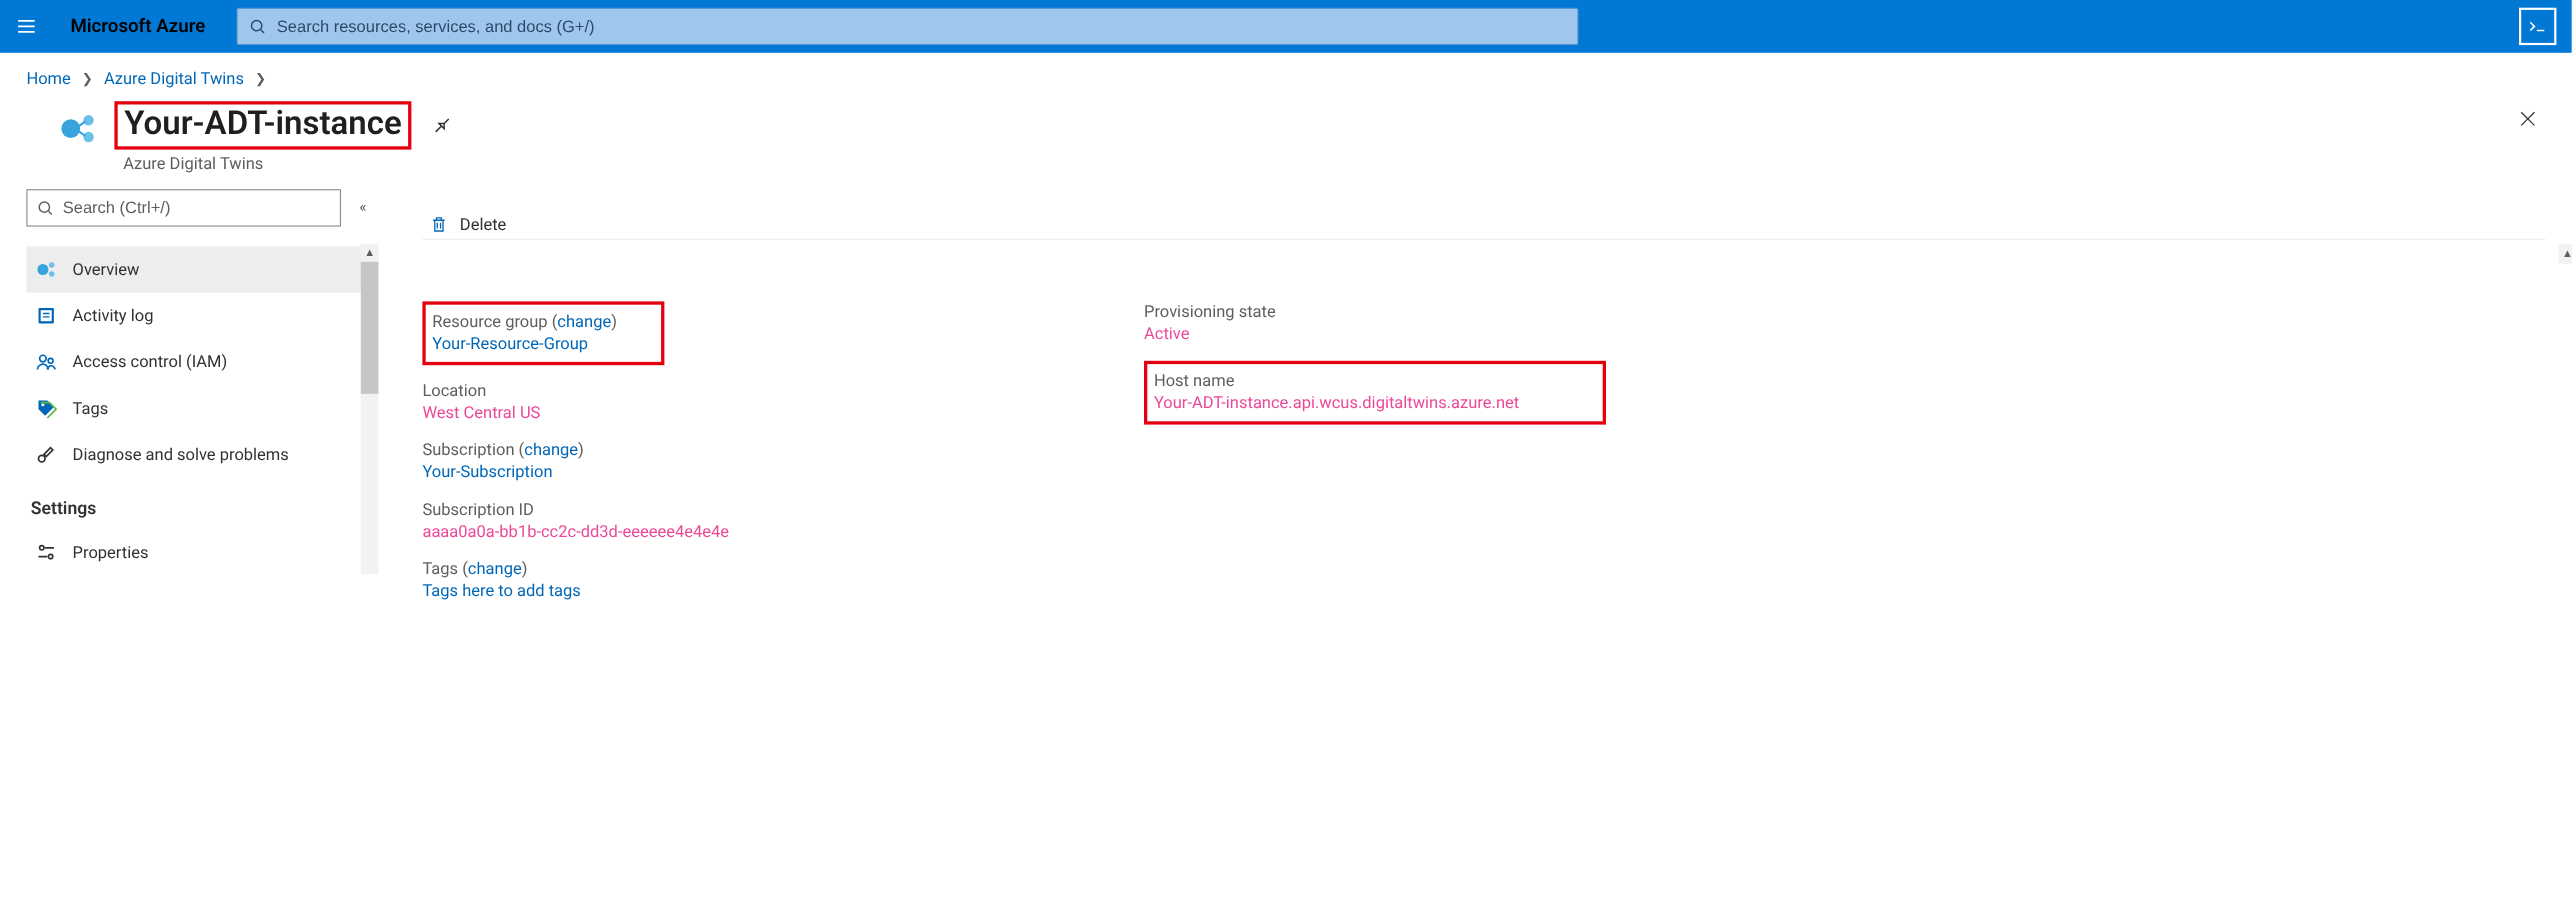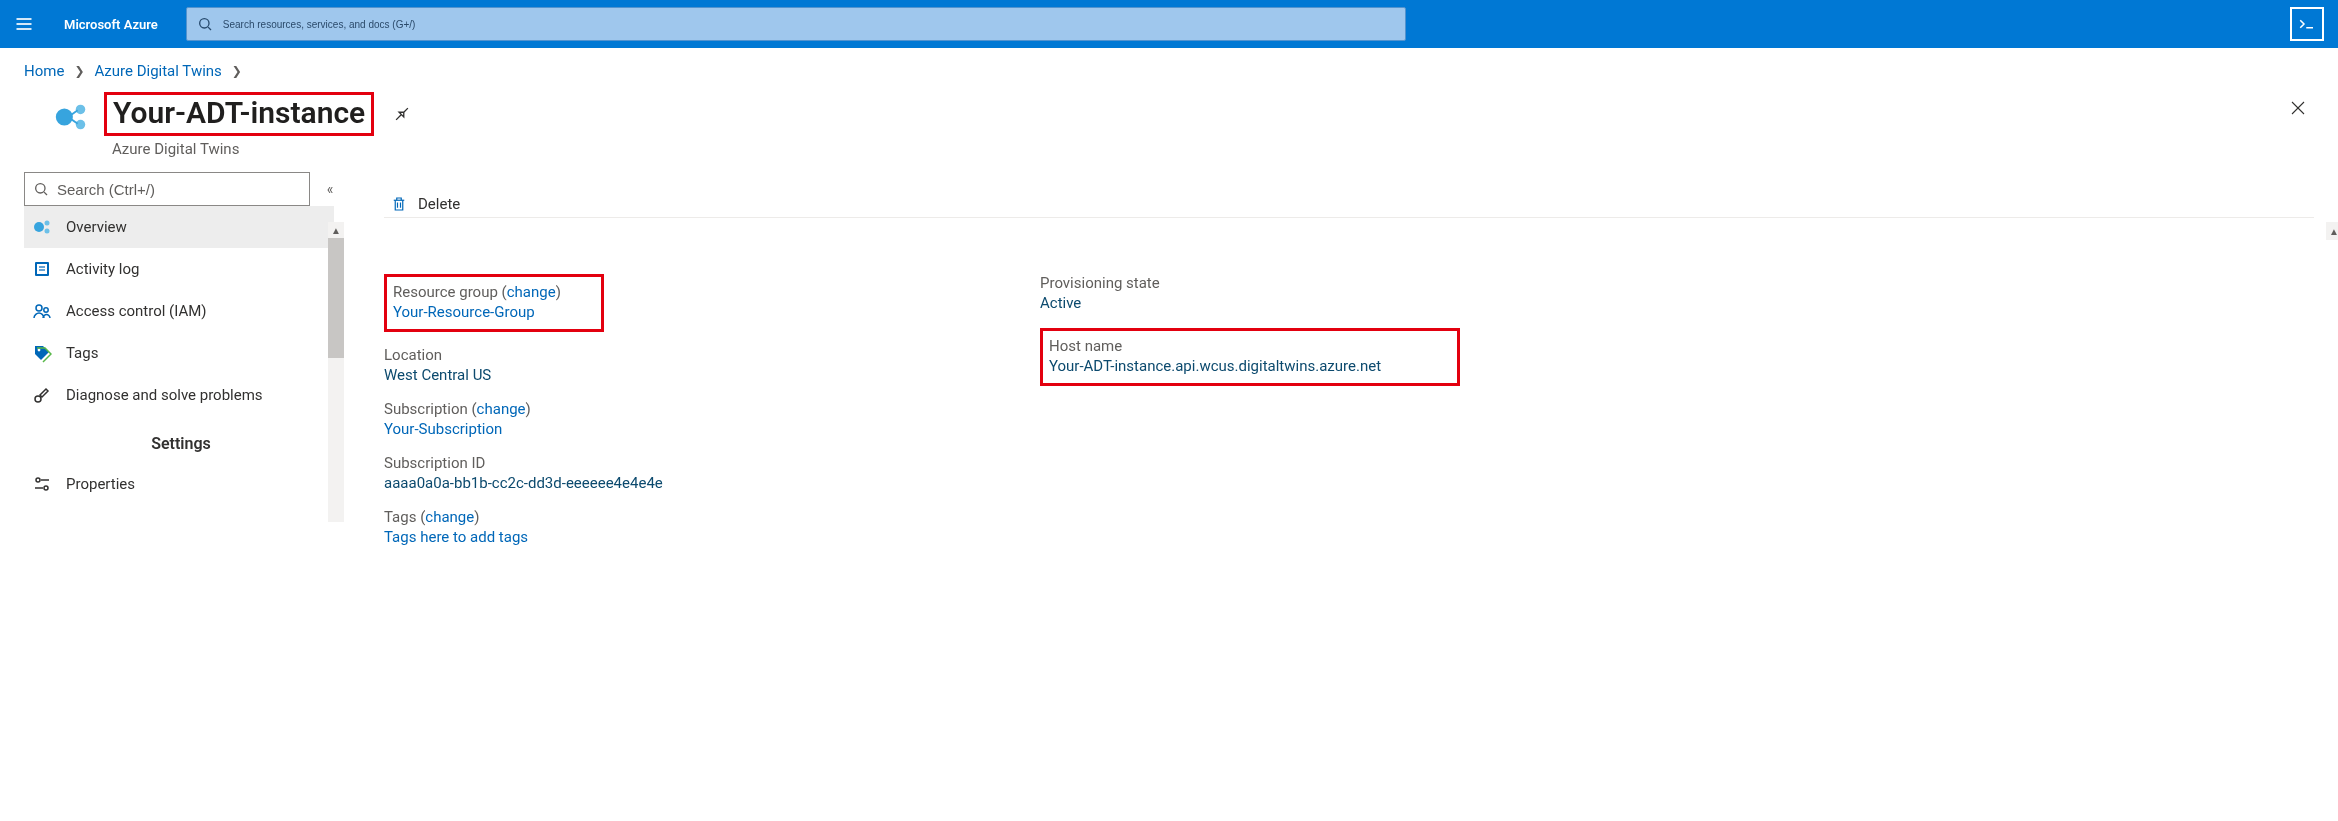--- a/index.html
+++ b/index.html
@@ -23,22 +23,22 @@
     width: 48px;
     height: 48px;
     display: flex;
     align-items: center;
     justify-content: center;
     color: #fff;
     cursor: pointer;
   }
   .hamburger svg { width: 20px; height: 20px; }
   .brand {
-    color: #ffffff;
-    font-size: 13px;
+    color: #000000;
+    font-size: 17px;
     font-weight: 600;
     padding: 0 18px 0 6px;
     white-space: nowrap;
   }
   .searchbar {
     flex: 0 0 1220px;
     height: 34px;
     background: #9fc7ed;
     border: 1px solid #5393ce;
     border-radius: 2px;
@@ -46,21 +46,21 @@
     align-items: center;
     padding: 0 10px;
     gap: 10px;
   }
   .searchbar svg { width: 16px; height: 16px; color: #274a6d; }
   .searchbar input {
     flex: 1;
     background: transparent;
     border: none;
     outline: none;
-    font-size: 10px;
+    font-size: 15px;
     color: #274a6d;
   }
   .searchbar input::placeholder { color: #2b4a6a; }
   .topbar-spacer { flex: 1; }
   .cloudshell {
     width: 34px;
     height: 34px;
     border: 2px solid #fff;
     color: #fff;
     display: flex;
@@ -150,21 +150,21 @@
   .side-search svg { width: 16px; height: 16px; color: #605e5c; }
   .side-search input {
     flex:1; border:none; outline:none; font-size:15px; color:#323130;
   }
   .side-search input::placeholder { color:#605e5c; }
   .collapse-chev {
     color:#605e5c; cursor:pointer;
     width: 20px; display:flex; align-items:center; justify-content:center;
   }
 
-  .nav { margin-top: 0; width: 310px; text-align: center; }
+  .nav { margin-top: 18px; width: 310px; }
   .nav-item {
     height: 42px;
     display:flex;
     align-items:center;
     gap: 14px;
     padding: 0 12px 0 8px;
     font-size: 15px;
     color:#323130;
     cursor:pointer;
   }
@@ -214,21 +214,21 @@
 
   .essentials {
     display:flex;
     padding-top: 12px;
     gap: 60px;
   }
   .col { width: 586px; margin-top: 44px; }
   .col.right { margin-left: 10px; }
   .field { margin-bottom: 16px; }
   .field-label { font-size:15px; color:#605e5c; }
-  .field-value { font-size:15px; color:#0c4a6e; margin-top:2px; }
+  .field-value { font-size:15px; color:#ec4899; margin-top:2px; }
   .link { color:#0067b8; cursor:pointer; }
   .boxed-red { border: 3px solid #e3000f; padding: 6px 10px 8px 6px; margin-bottom: 14px; display:inline-block; min-width: 220px; }
   .boxed-red.wide { min-width: 420px; }
 
   .right-scroll {
     position:absolute; right:-4px; top:50px;
     width:16px; height:18px;
     background:#f3f2f1; color:#605e5c;
     display:flex; align-items:center; justify-content:center;
     font-size:10px;

